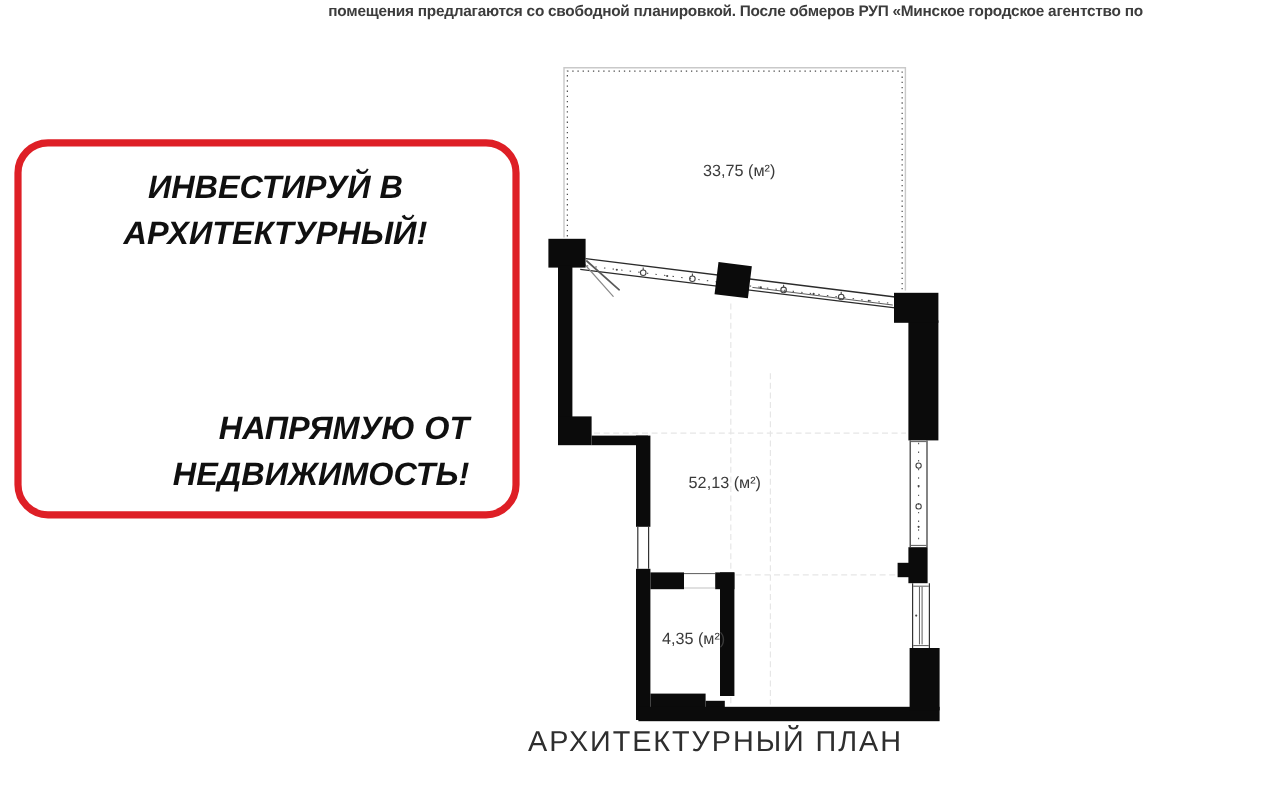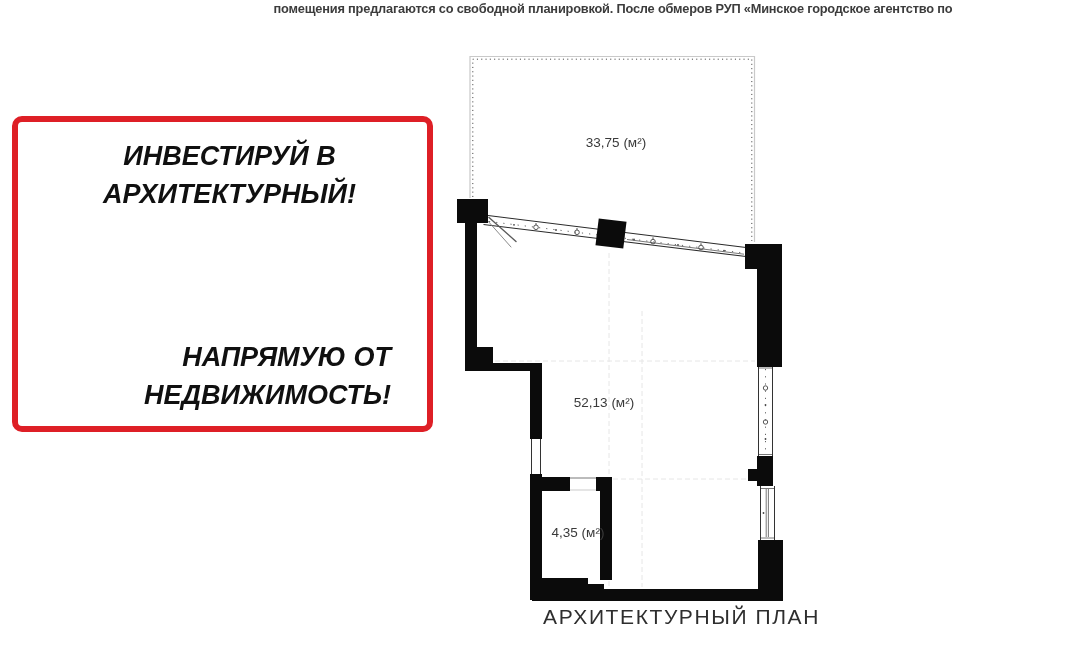--- a/index.html
+++ b/index.html
@@ -35,21 +35,21 @@
 
   
   .ad-badge {
     position: absolute;
     left: 12px;
     top: 116px;
     width: 421px;
     height: 316px;
     box-sizing: border-box;
     border: 6.5px solid #de1f26;
-    border-radius: 10px;
+    border-radius: 28px;
     background: #ffffff;
     display: flex;
     flex-direction: column;
     justify-content: space-between;
     padding: 16px 26px 12px 26px;
   }
   .ad-badge .ad-line {
     font-size: 27px;
     font-weight: bold;
     font-style: italic;
@@ -66,22 +66,22 @@
     left: 440px;
     top: 49px;
     width: 380px;
     height: 560px;
   }
   .plan-caption {
     position: absolute;
     left: 440px;
     top: 605px;
     width: 380px;
-    text-align: right;
-    font-size: 21px;
+    text-align: left;
+    font-size: 24px;
     letter-spacing: 1.6px;
     color: #2e2e2e;
     white-space: nowrap;
   }
   svg text.area-label {
     font-family: "Liberation Sans", sans-serif;
     font-size: 13.5px;
     fill: #3a3a3a;
   }
 </style>

